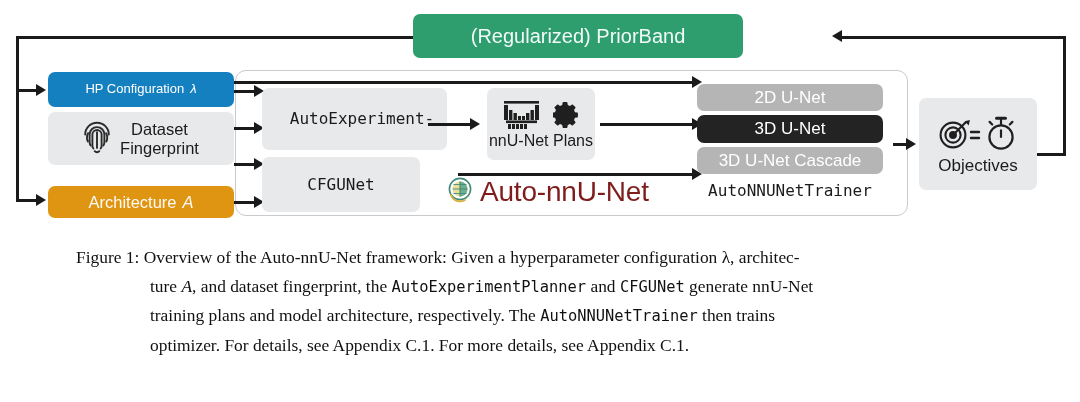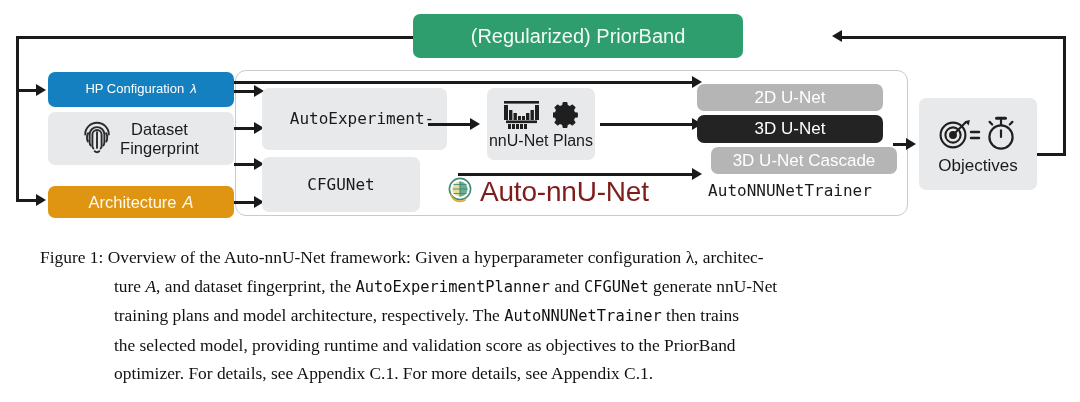--- a/index.html
+++ b/index.html
@@ -54,21 +54,21 @@
     position: absolute;
     left: 40px; top: 243px; width: 1005px;
     font-family: "Liberation Serif", "DejaVu Serif", serif;
     font-size: 17.4px;
     line-height: 28.5px;
     color: #111111;
     text-align: justify;
     text-justify: inter-word;
   }
   #caption .mono { font-size: 15.4px; }
-  .cline { display: block; white-space: nowrap; }
+  .cline { display: block; white-space: nowrap; margin-left: 36px; }
   .cline-2, .cline-3, .cline-4, .cline-5 { padding-left: 74px; }
 
   
   .ico { display: inline-block; vertical-align: middle; }
   .fp-wrap { display: flex; align-items: center; gap: 9px; padding: 0 10px; }
   .plans-inner { display: flex; flex-direction: column; align-items: center; gap: 1px; }
   .plans-row { display: flex; align-items: center; gap: 5px; }
   .obj-inner { display: flex; flex-direction: column; align-items: center; gap: 1px; }
   .obj-row { display: flex; align-items: center; gap: 2px; }
   .logo-row { display: flex; align-items: center; gap: 7px; }
@@ -212,21 +212,21 @@
   <div style="position:absolute; left:697px; top:84px; width:196px; height:128px;">
 
     <div class="box box-mid" style="left:0px; top:0px; width:186px; height:27px; font-size:17px; position:absolute;">
       <span>2D U-Net</span>
     </div>
 
     <div class="box box-dark" style="left:0px; top:31px; width:186px; height:28px; font-size:17px; position:absolute;">
       <span>3D U-Net</span>
     </div>
 
-    <div class="box box-mid" style="left:14px; top:63px; width:186px; height:27px; font-size:17px; position:absolute;">
+    <div class="box box-mid" style="left:0px; top:63px; width:186px; height:27px; font-size:17px; position:absolute;">
       <span>3D U-Net Cascade</span>
     </div>
 
     <div class="mono" style="position:absolute; left:0px; top:94px; width:186px; height:24px;
                 display:flex; align-items:center; justify-content:center;
                 font-size:16px; color:#1b1b1b; white-space:nowrap;">
       <span>AutoNNUNetTrainer</span>
     </div>
   </div>
 
@@ -261,17 +261,16 @@
         </svg>
       </span>
       <span>Objectives</span>
     </span>
   </div>
 
   <div id="caption">
     <span class="cline"><span>Figure 1:</span> <span>Overview of the Auto-nnU-Net framework: Given a hyperparameter configuration λ, architec-</span></span>
     <span class="cline cline-2"><span>ture </span><span class="ital">A</span><span>, and dataset fingerprint, the </span><span class="mono">AutoExperimentPlanner</span><span> and </span><span class="mono">CFGUNet</span><span> generate nnU-Net</span></span>
     <span class="cline cline-3"><span>training plans and model architecture, respectively.  The </span><span class="mono">AutoNNUNetTrainer</span><span> then trains</span></span>
-    <span class="cline cline-4">the selected model, providing runtime and validation score as objectives to the PriorBand</span>
     <span class="cline cline-5">optimizer. For details, see Appendix C.1. For more details, see Appendix C.1.</span>
   </div>
 
 </div>
 
 </body></html>

